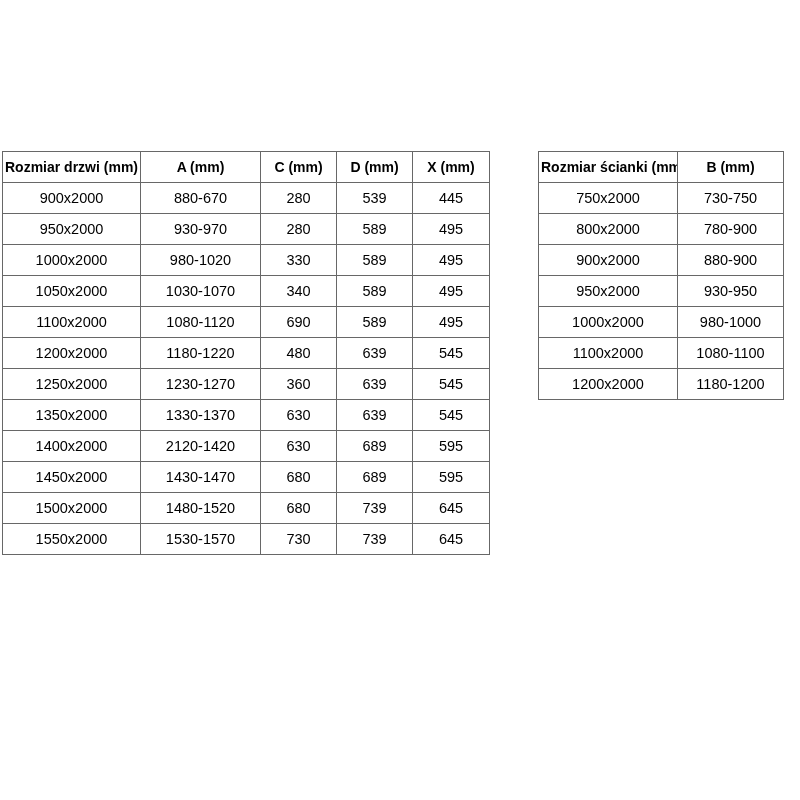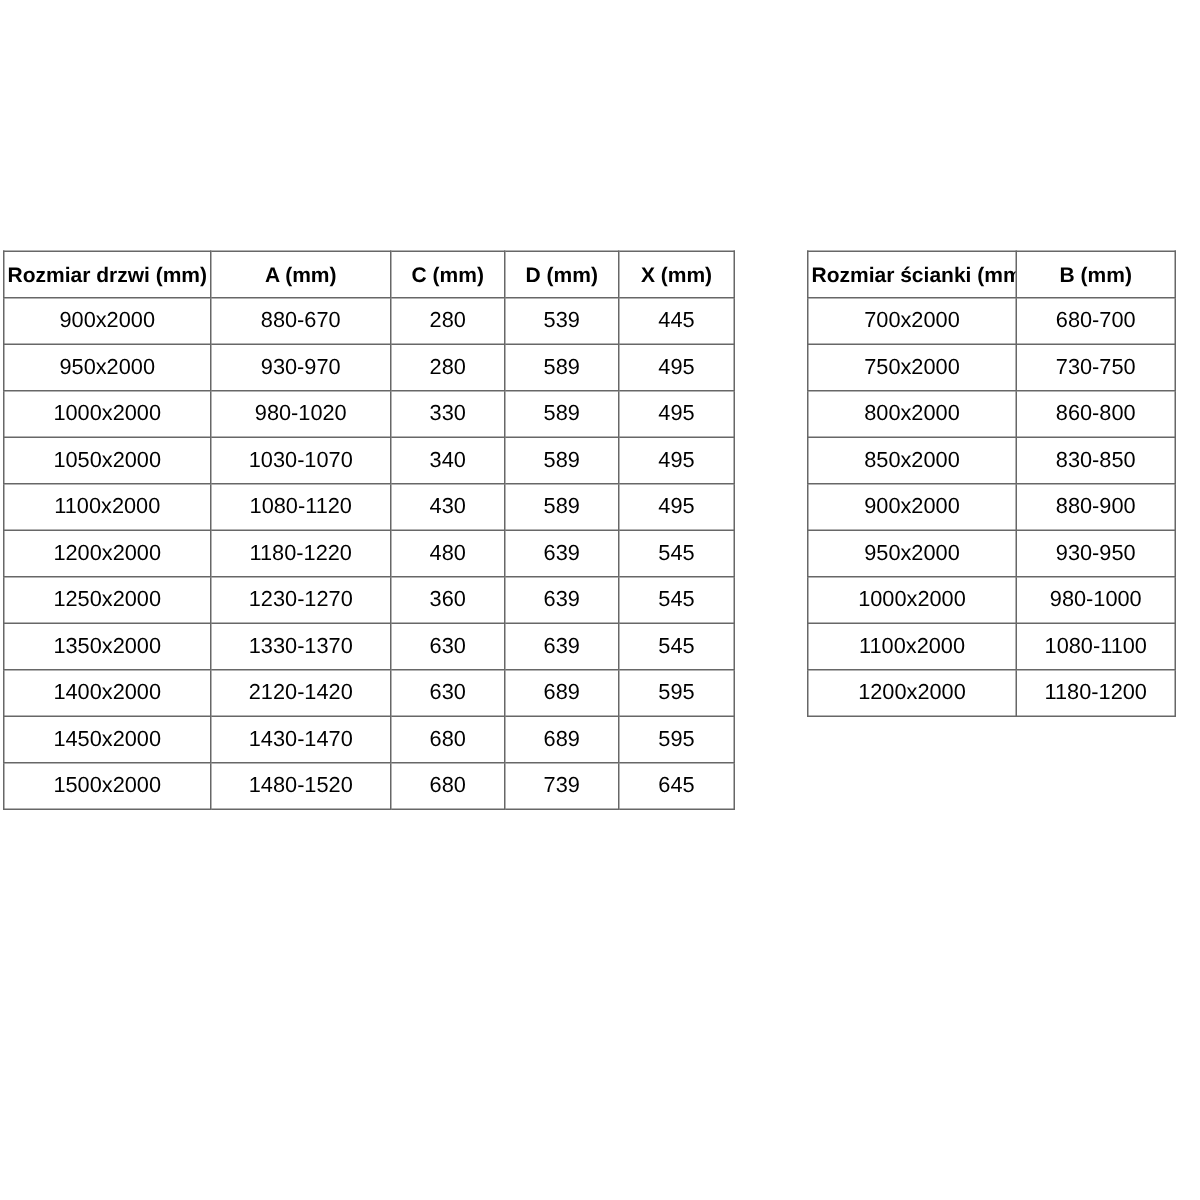--- a/index.html
+++ b/index.html
@@ -14,21 +14,20 @@
     background: #ffffff;
     font-family: "Liberation Sans", "DejaVu Sans", sans-serif;
     color: #000000;
     overflow: hidden;
   }
   table.spec-table {
     position: absolute;
     border-collapse: collapse;
     table-layout: fixed;
     background: #ffffff;
-    margin-top: 16px;
   }
   table.spec-table th,
   table.spec-table td {
     border: 1px solid #676767;
     height: 30px;
     padding: 0 2px;
     text-align: center;
     vertical-align: middle;
     font-size: 14.5px;
     line-height: 1;
@@ -97,21 +96,21 @@
         <tr>
           <td>1050x2000</td>
           <td>1030-1070</td>
           <td>340</td>
           <td>589</td>
           <td>495</td>
         </tr>
         <tr>
           <td>1100x2000</td>
           <td>1080-1120</td>
-          <td>430</td>
+          <td>690</td>
           <td>589</td>
           <td>495</td>
         </tr>
         <tr>
           <td>1200x2000</td>
           <td>1180-1220</td>
           <td>480</td>
           <td>639</td>
           <td>545</td>
         </tr>
@@ -140,53 +139,52 @@
           <td>1450x2000</td>
           <td>1430-1470</td>
           <td>680</td>
           <td>689</td>
           <td>595</td>
         </tr>
         <tr>
           <td>1500x2000</td>
           <td>1480-1520</td>
           <td>680</td>
+          <td>739</td>
+          <td>645</td>
+        </tr>
+        <tr>
+          <td>1550x2000</td>
+          <td>1530-1570</td>
+          <td>730</td>
           <td>739</td>
           <td>645</td>
         </tr>
       </tbody>
   </table>
 
   <table class="spec-table" id="wall-table">
     <colgroup>
         <col style="width: 139px;">
         <col style="width: 106px;">
       </colgroup>
     <thead>
       <tr>
           <th>Rozmiar ścianki (mm)</th>
           <th>B (mm)</th>
         </tr>
     </thead>
     <tbody>
         <tr>
-          <td>700x2000</td>
-          <td>680-700</td>
-        </tr>
-        <tr>
           <td>750x2000</td>
           <td>730-750</td>
         </tr>
         <tr>
           <td>800x2000</td>
-          <td>860-800</td>
-        </tr>
-        <tr>
-          <td>850x2000</td>
-          <td>830-850</td>
+          <td>780-900</td>
         </tr>
         <tr>
           <td>900x2000</td>
           <td>880-900</td>
         </tr>
         <tr>
           <td>950x2000</td>
           <td>930-950</td>
         </tr>
         <tr>

